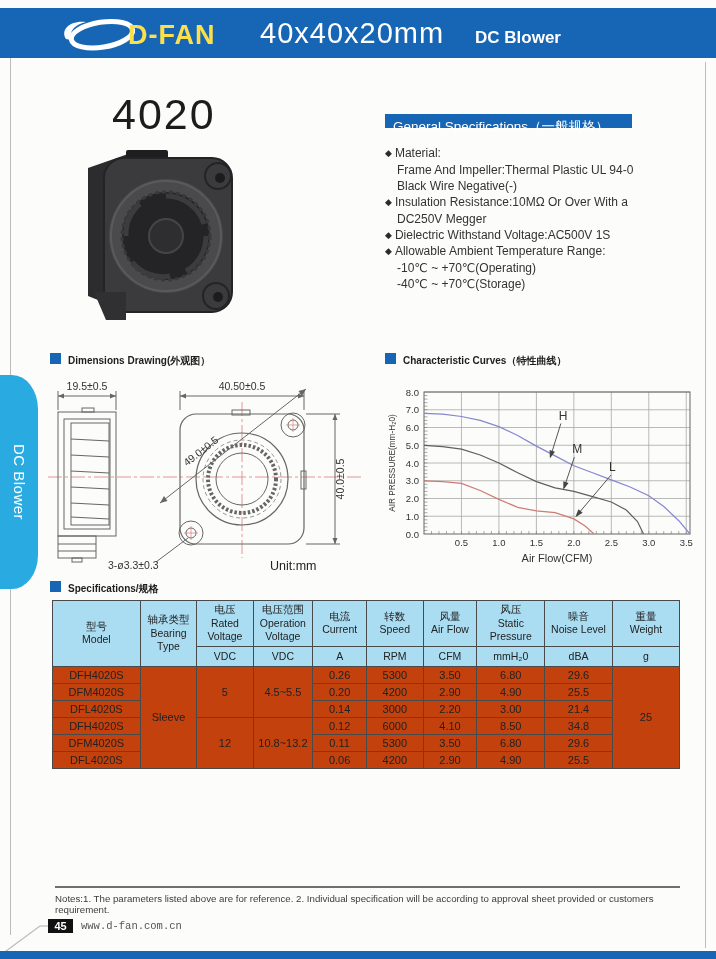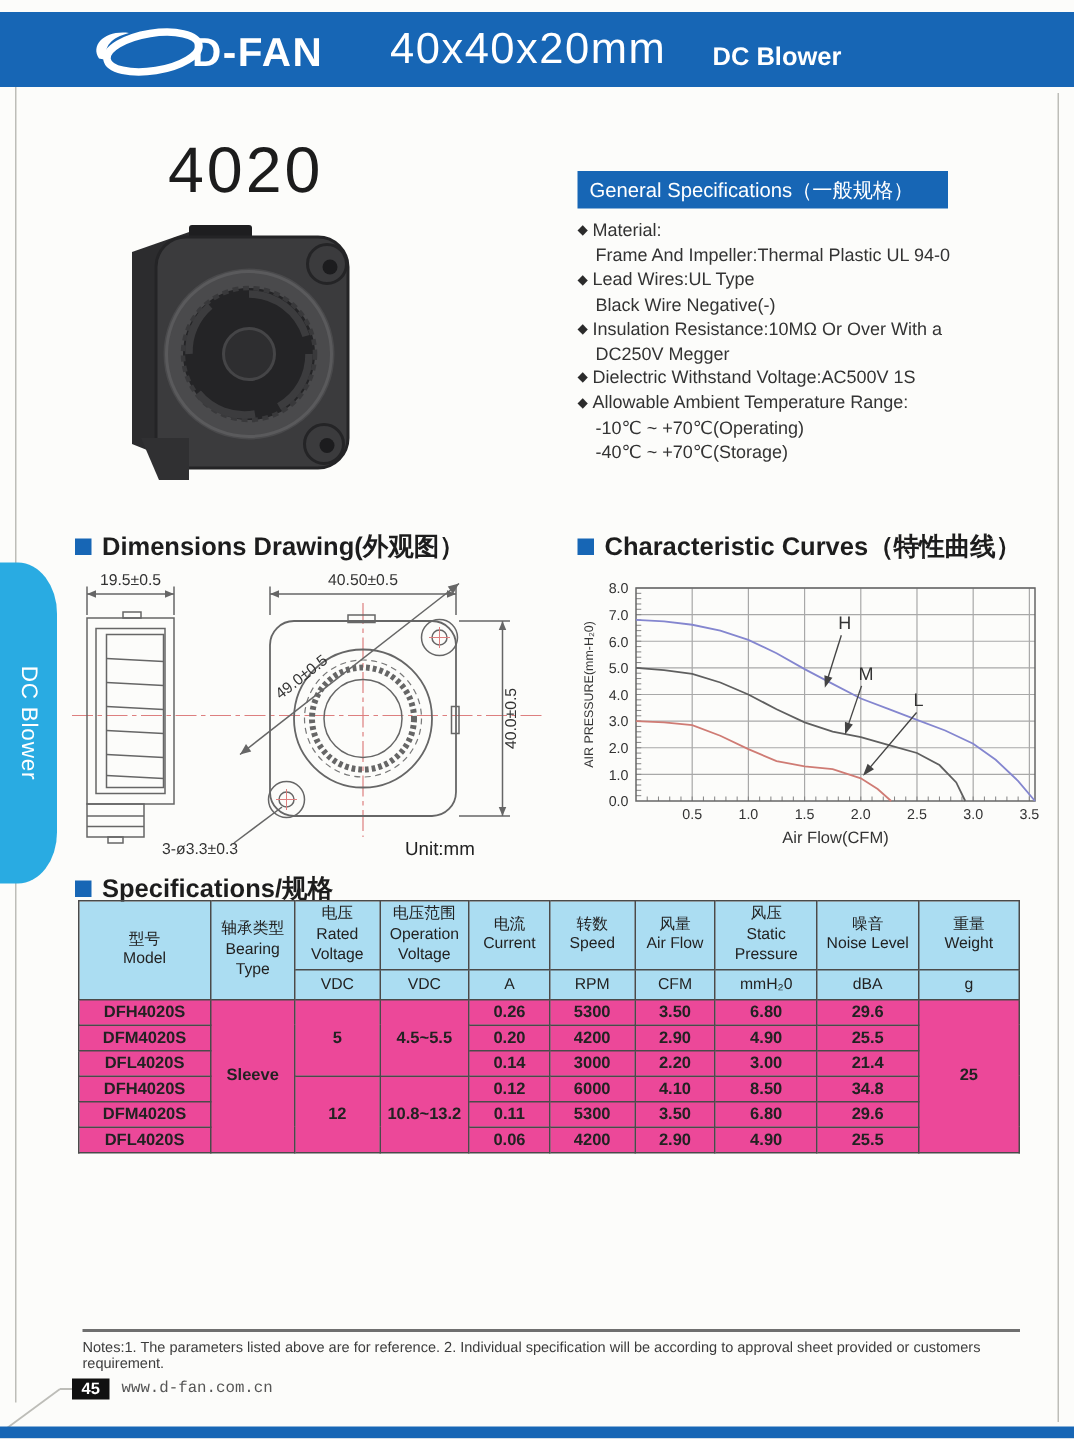--- a/index.html
+++ b/index.html
@@ -3,64 +3,64 @@
 <meta charset="utf-8">
 <style>
   * { margin:0; padding:0; box-sizing:border-box; }
   html,body { background:#e8e8e6; }
   body { font-family:"Liberation Sans","DejaVu Sans",sans-serif; }
   .page { position:relative; width:716px; height:959px; background:#fcfcfa; overflow:hidden; margin:0 auto; }
 
   
   .header-bar { position:absolute; left:0; top:8px; width:716px; height:50px; background:#1766b5; }
   .logo-wrap { position:absolute; left:58px; top:7px; display:flex; align-items:center; }
-  .brand { color:#ffffff; font-size:27px; font-weight:bold; letter-spacing:1px; margin-left:-14px; }
+  .brand { color:#fde047; font-size:27px; font-weight:bold; letter-spacing:1px; margin-left:-14px; }
   .size-title { position:absolute; left:260px; top:9px; color:#fff; font-size:29px; font-weight:400; letter-spacing:1px; }
   .category-title { position:absolute; left:475px; top:20px; color:#fff; font-size:17px; font-weight:bold; }
 
   
   .frame-left { position:absolute; left:10px; top:58px; width:1px; height:877px; background:#bdbdb8; }
   .frame-right { position:absolute; left:705px; top:62px; width:1px; height:886px; background:#bdbdb8; }
   .bottom-bar { position:absolute; left:0; bottom:0; width:716px; height:8px; background:#1766b5; }
   .corner-svg { position:absolute; left:0; top:918px; }
 
   
   .side-tab { position:absolute; left:0; top:375px; width:38px; height:214px; background:#29abe2;
               border-radius:0 26px 26px 0 / 0 34px 34px 0; }
   .side-tab span { position:absolute; left:50%; top:50%; transform:translate(-50%,-50%) rotate(90deg);
                    color:#fff; font-size:15px; white-space:nowrap; letter-spacing:.5px; }
 
   
   .model-number { position:absolute; left:112px; top:90px; font-size:43px; color:#1c1c1c; letter-spacing:2px; }
   .fan-photo { position:absolute; left:66px; top:134px; }
 
   
-  .gs-title { position:absolute; left:385px; top:114px; width:247px; height:25px; background:#1766b5;
+  .gs-title { position:absolute; left:385px; top:114px; width:247px; height:14px; background:#1766b5;
               color:#fff; font-size:13.5px; line-height:25px; padding-left:8px; }
   .gs-list { position:absolute; left:385px; top:146px; width:322px; font-size:12px; color:#333; }
   .gs-line { line-height:15.9px; white-space:nowrap; }
   .gs-line.cont { padding-left:12px; }
   .diamond { font-size:9px; margin-right:3px; position:relative; top:-1px; color:#2b2b2b; }
 
   
-  .sec-head { position:absolute; font-size:17px; font-weight:bold; color:#1d1d1d; }
+  .sec-head { position:absolute; font-size:10px; font-weight:bold; color:#1d1d1d; }
   .sec-head .bullet { display:inline-block; width:11px; height:11px; background:#1766b5; margin-right:7px; }
   #dims-head { left:50px; top:353px; }
   #curves-head { left:385px; top:353px; }
   #spec-head { left:50px; top:581px; }
 
   .dims-svg { position:absolute; left:38px; top:376px; }
   .chart-box { position:absolute; left:386px; top:380px; }
 
   
   .spec-table { position:absolute; left:52px; top:600px; width:628px; border-collapse:collapse; table-layout:fixed; }
   .spec-table th, .spec-table td { border:1px solid #4a4a4a; }
   .spec-table thead th { background:#abddf2; font-weight:400; font-size:10.5px; color:#222; line-height:1.3; padding:2px 0; vertical-align:middle; }
   .spec-table .unit-row th { height:20px; }
-  .spec-table tbody td { height:17px; text-align:center; background:#ec4899; font-size:11px; color:#222;font-weight:bold; }
+  .spec-table tbody td { height:17px; text-align:center; background:#c2410c; font-size:11px; color:#222; }
 
   
   .notes-divider { position:absolute; left:55px; top:886px; width:625px; height:2px; background:#6f6f6f; }
   .notes { position:absolute; left:55px; top:893px; width:650px; font-size:9.7px; color:#3c3c3c; }
   .page-box { position:absolute; left:48px; top:919px; width:25px; height:14px; background:#111; color:#fff;
               font-size:11px; font-weight:bold; text-align:center; line-height:14px; }
   .website { position:absolute; left:81px; top:920px; font-size:10.5px; color:#555;font-family:Liberation Mono, monospace; }
 </style>
 </head>
 <body>
@@ -115,21 +115,20 @@
       <path d="M60,102 A40,40 0 0 1 74,70"></path>
     </g>
     <circle cx="100" cy="102" r="17" fill="#2e2e30"></circle>
     <circle cx="100" cy="102" r="17" fill="none" stroke="#454547" stroke-width="2"></circle>
   </svg>
 
   <div class="gs-title">General Specifications（一般规格）</div>
   <div class="gs-list" id="gs-list">
       <div class="gs-line"><span class="diamond">◆</span><span>Material:</span></div>
       <div class="gs-line cont"><span>Frame And Impeller:Thermal Plastic UL 94-0</span></div>
-      <div class="gs-line"><span class="diamond">◆</span><span>Lead Wires:UL Type</span></div>
       <div class="gs-line cont"><span>Black Wire Negative(-)</span></div>
       <div class="gs-line"><span class="diamond">◆</span><span>Insulation Resistance:10MΩ Or Over With a</span></div>
       <div class="gs-line cont"><span>DC250V Megger</span></div>
       <div class="gs-line"><span class="diamond">◆</span><span>Dielectric Withstand Voltage:AC500V 1S</span></div>
       <div class="gs-line"><span class="diamond">◆</span><span>Allowable Ambient Temperature Range:</span></div>
       <div class="gs-line cont"><span>-10℃ ~ +70℃(Operating)</span></div>
       <div class="gs-line cont"><span>-40℃ ~ +70℃(Storage)</span></div>
     </div>
 
   <div class="sec-head" id="dims-head">

